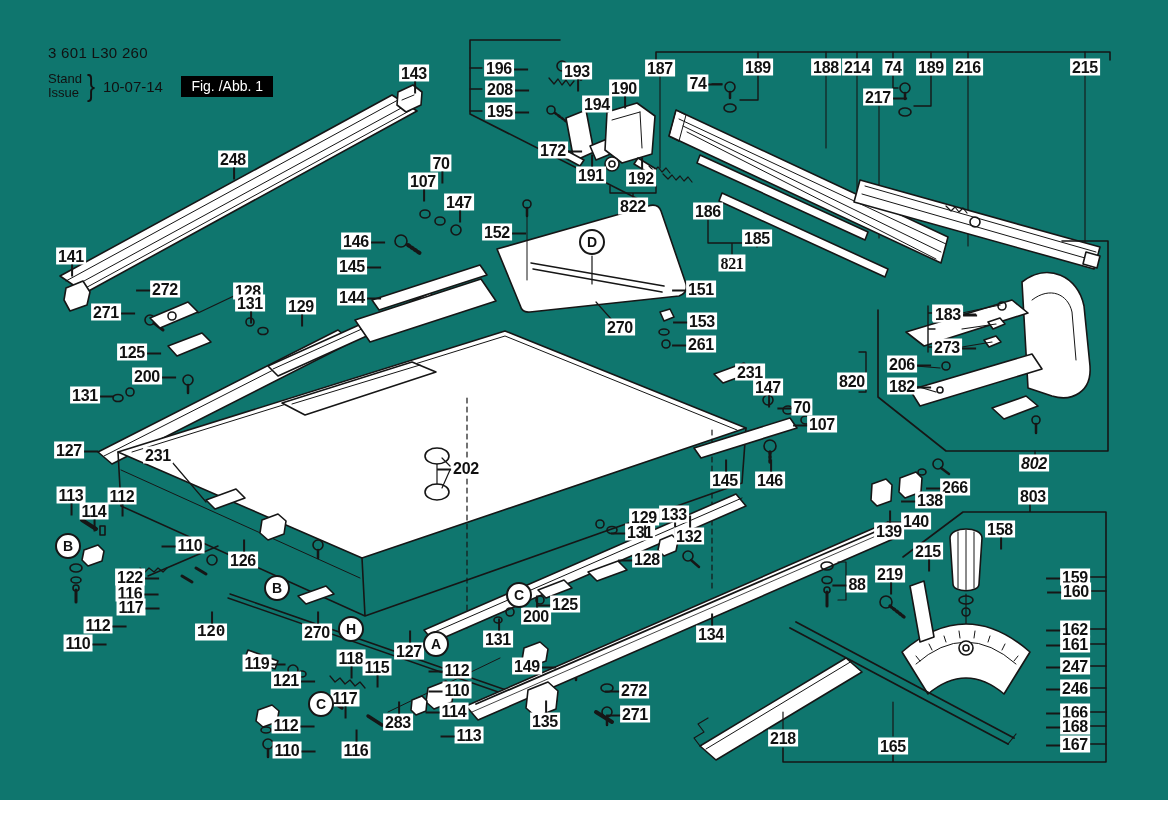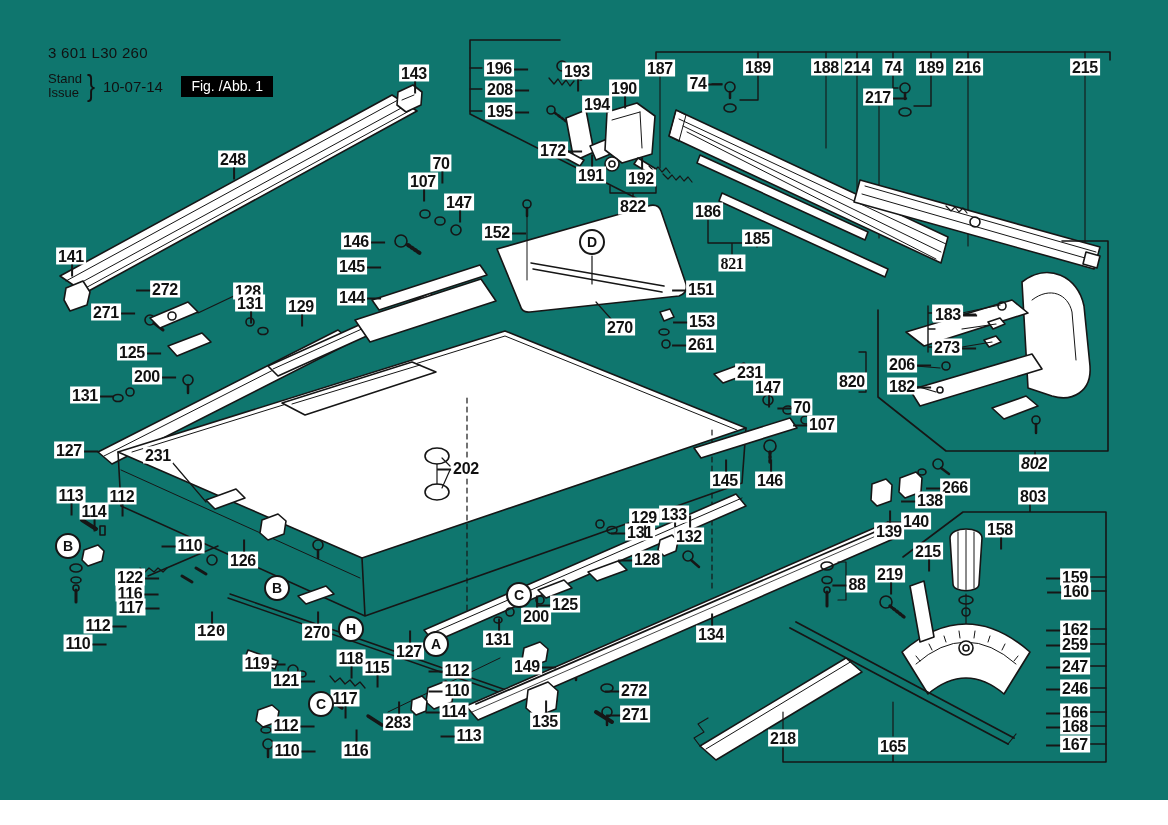--- a/index.html
+++ b/index.html
@@ -370,21 +370,21 @@
       <div class="plabel ld-l" style="left: 930px; top: 500px;">138</div>
       <div class="plabel ld-l" style="left: 916px; top: 521px;">140</div>
       <div class="plabel ld-u" style="left: 889px; top: 531px;">139</div>
       <div class="plabel ld-d" style="left: 928px; top: 551px;">215</div>
       <div class="plabel ld-d" style="left: 890px; top: 574px;">219</div>
       <div class="plabel ld-l" style="left: 857px; top: 584px;">88</div>
       <div class="plabel ld-d" style="left: 1000px; top: 529px;">158</div>
       <div class="plabel ld-l" style="left: 1075px; top: 577px;">159</div>
       <div class="plabel ld-l" style="left: 1076px; top: 591px;">160</div>
       <div class="plabel ld-l" style="left: 1075px; top: 629px;">162</div>
-      <div class="plabel ld-l" style="left: 1075px; top: 644px;">259</div>
+      <div class="plabel ld-l" style="left: 1075px; top: 644px;">161</div>
       <div class="plabel ld-l" style="left: 1075px; top: 666px;">247</div>
       <div class="plabel ld-l" style="left: 1075px; top: 688px;">246</div>
       <div class="plabel ld-l" style="left: 1075px; top: 712px;">166</div>
       <div class="plabel ld-l" style="left: 1075px; top: 726px;">168</div>
       <div class="plabel ld-l" style="left: 1075px; top: 744px;">167</div>
       <div class="plabel ld-n" style="left: 893px; top: 746px;">165</div>
       <div class="plabel ld-n" style="left: 783px; top: 738px;">218</div>
       <div class="plabel ld-n" style="left: 1033px; top: 496px;">803</div>
       <div class="marker" style="left: 592px; top: 242px;">D</div>
       <div class="marker" style="left: 436px; top: 644px;">A</div>

